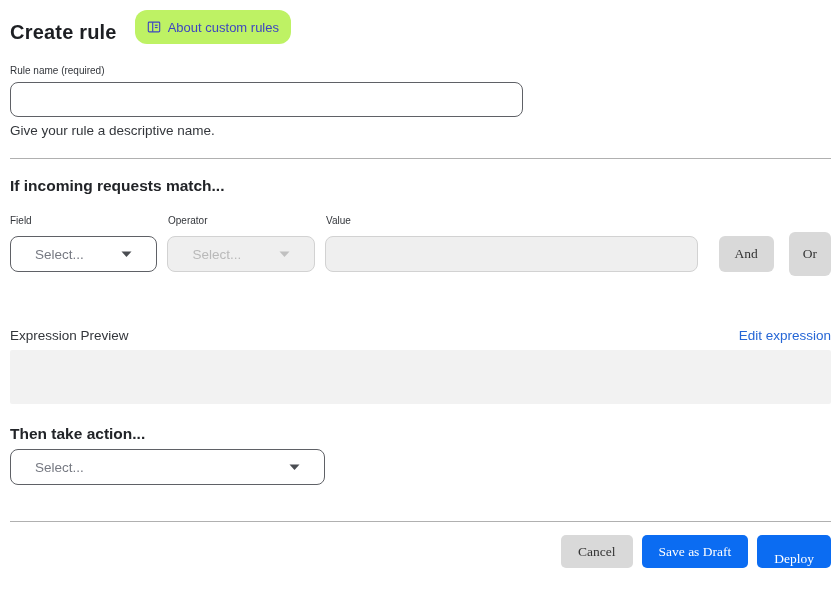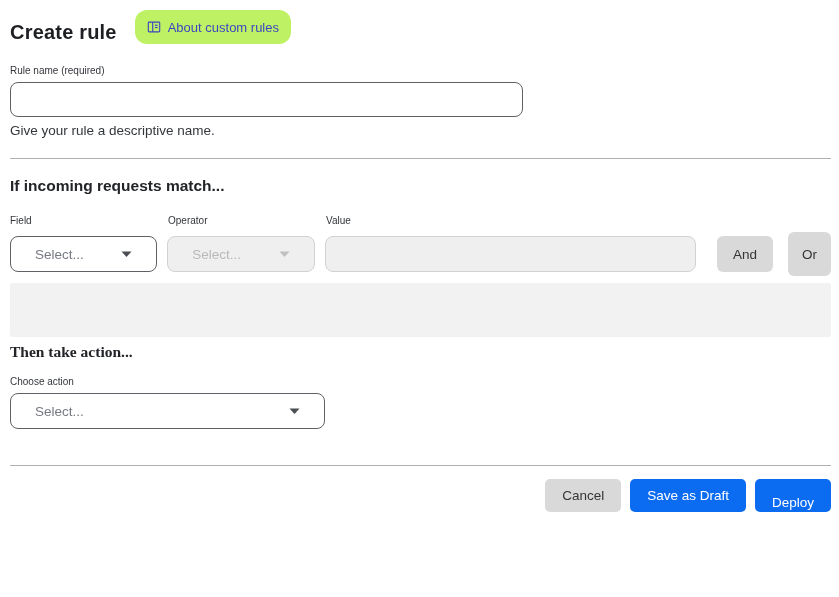--- a/index.html
+++ b/index.html
@@ -66,37 +66,37 @@
 
   .operator-wrap { margin-left: 10px; }
   .value-input {
     margin-left: 10px;
     width: 374px; height: 36px;
     background: #efefef; border: 1px solid #d2d2d2; border-radius: 8px;
     padding: 0 10px; font-size: 13.5px; color: #2b2b2b;
     font-family: "Liberation Sans", sans-serif;
   }
   .btn {
-    font-family: Liberation Sans, sans-serif;
+    font-family: Liberation Serif, serif;
     font-size: 13.5px; border: none; border-radius: 6px;
     cursor: pointer;
   }
   .btn-gray { background: #d9d9d9; color: #343434; }
   .and-btn { margin-left: 21px; height: 36px; padding: 0 16px; }
   .or-btn  { margin-left: 15px; height: 44px; padding: 0 14px; }
 
   
   .expr-row { display: flex; justify-content: space-between; align-items: center; margin-top: 52px; }
   .expr-label { font-size: 13.5px; color: #33363b; }
   .edit-link { font-size: 13.5px; color: #2566d6; text-decoration: none; cursor: pointer; }
   .expr-box { margin-top: 7px; height: 54px; background: #f2f2f2; border-radius: 2px;
     font-size: 13px; color: #444; padding: 8px 10px; }
 
   
-  .action-heading { margin-top: 6px; font-family: Liberation Serif, serif; }
+  .action-heading { margin-top: 21px; }
   .choose-label { margin-top: 15px; }
   .action-select { margin-top: 6px; width: 315px; }
 
   .footer-divider { margin-top: 36px; }
   .footer-row { display: flex; justify-content: flex-end; align-items: center; margin-top: 13px; gap: 9px; }
   .footer-row .btn { height: 33px; border-radius: 5px; }
   .cancel-btn { padding: 0 17px; }
   .btn-blue { background: #0b6cf2; color: #ffffff; }
   .save-draft-btn { padding: 0 17px; }
   .deploy-btn { padding: 16px 17px; }
@@ -154,24 +154,27 @@
               <path d="M0.5 0.5 L5.5 6 L10.5 0.5 Z" fill="currentColor"></path>
             </svg>
         </span>
       </div>
     </div>
     <input class="value-input" type="text" disabled="" value="" style="">
     <button class="btn btn-gray and-btn">And</button>
     <button class="btn btn-gray or-btn">Or</button>
   </div>
 
+  <div class="expr-row">
+    <span class="expr-label">Expression Preview</span>
+    <a class="edit-link">Edit expression</a>
+  </div>
   <div class="expr-box"></div>
 
   <h2 class="section-heading action-heading">Then take action...</h2>
-  <label class="field-label choose-label">Choose action</label>
   <div class="select-box action-select" role="combobox">
     <span>Select...</span>
     <span class="caret">
       <svg width="11" height="7" viewBox="0 0 11 7">
           <path d="M0.5 0.5 L5.5 6 L10.5 0.5 Z" fill="currentColor"></path>
         </svg>
     </span>
   </div>
 
   <hr class="divider footer-divider">

